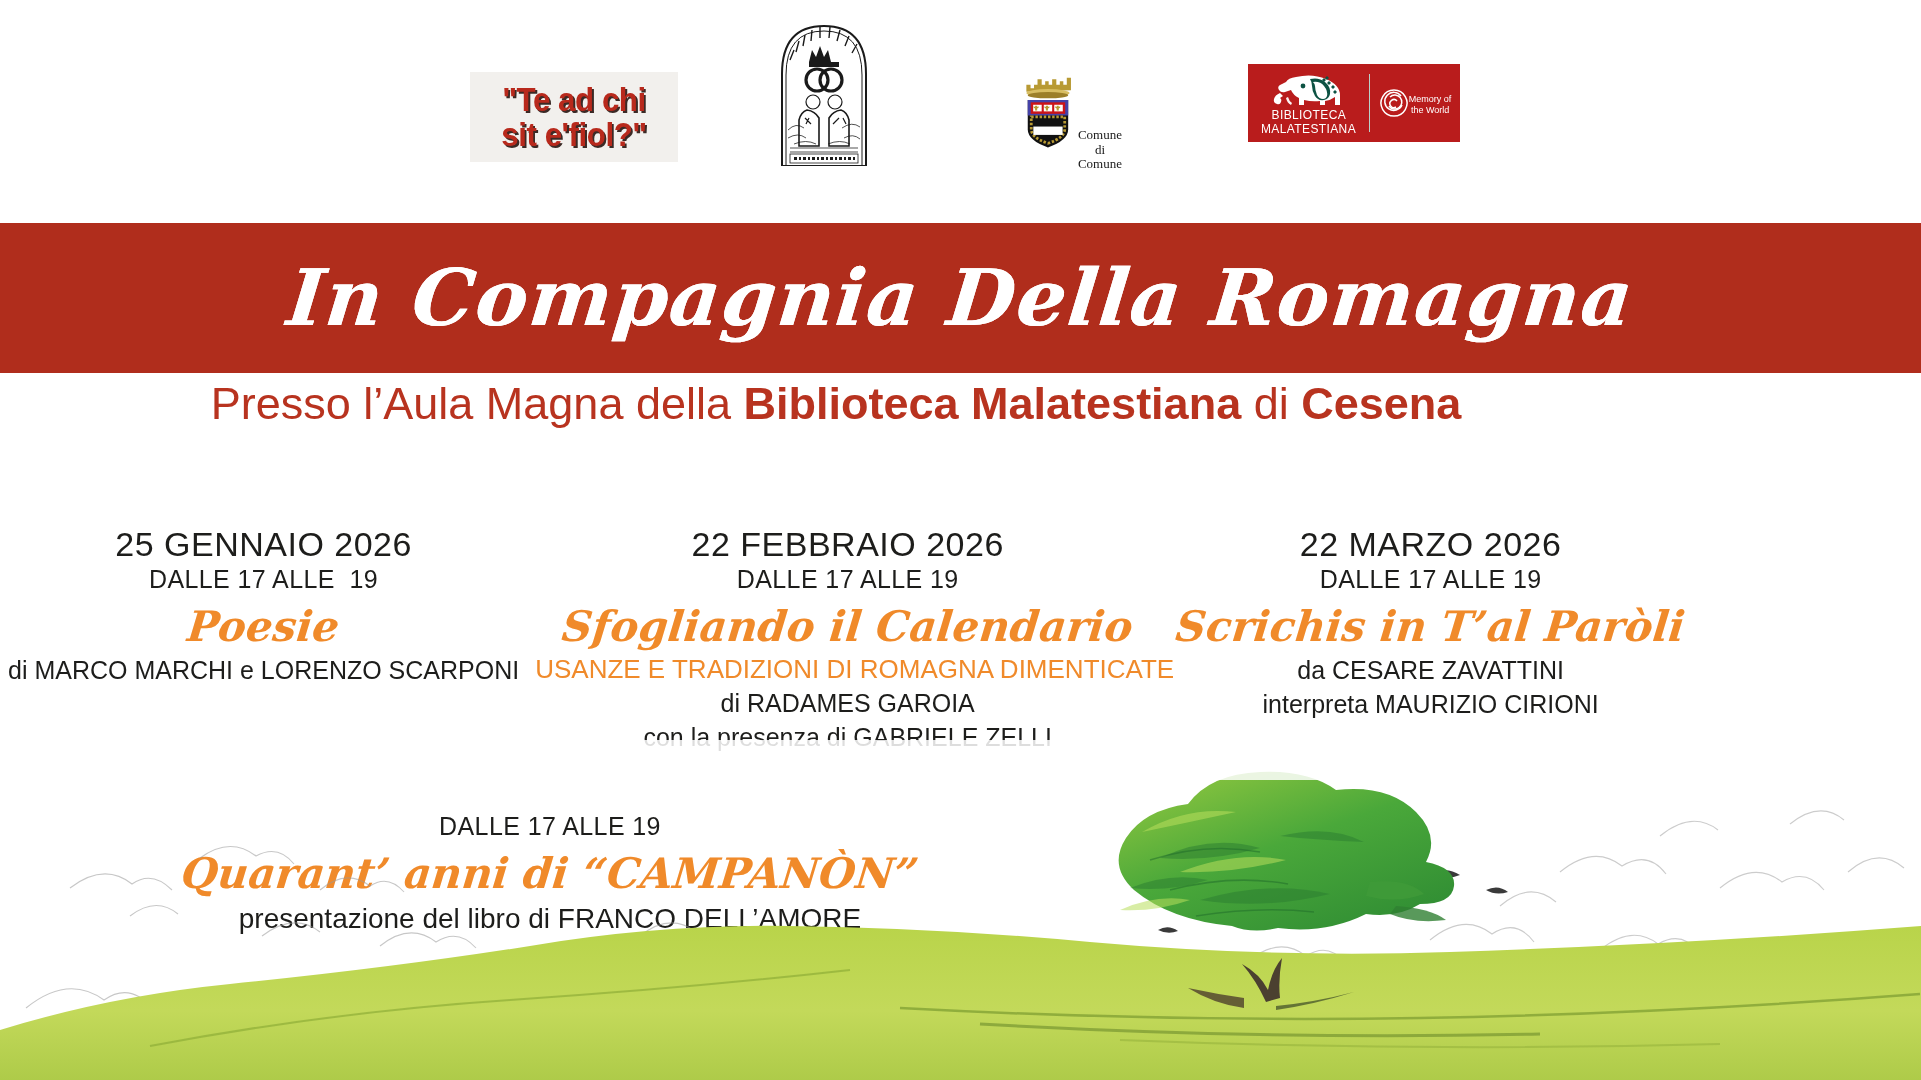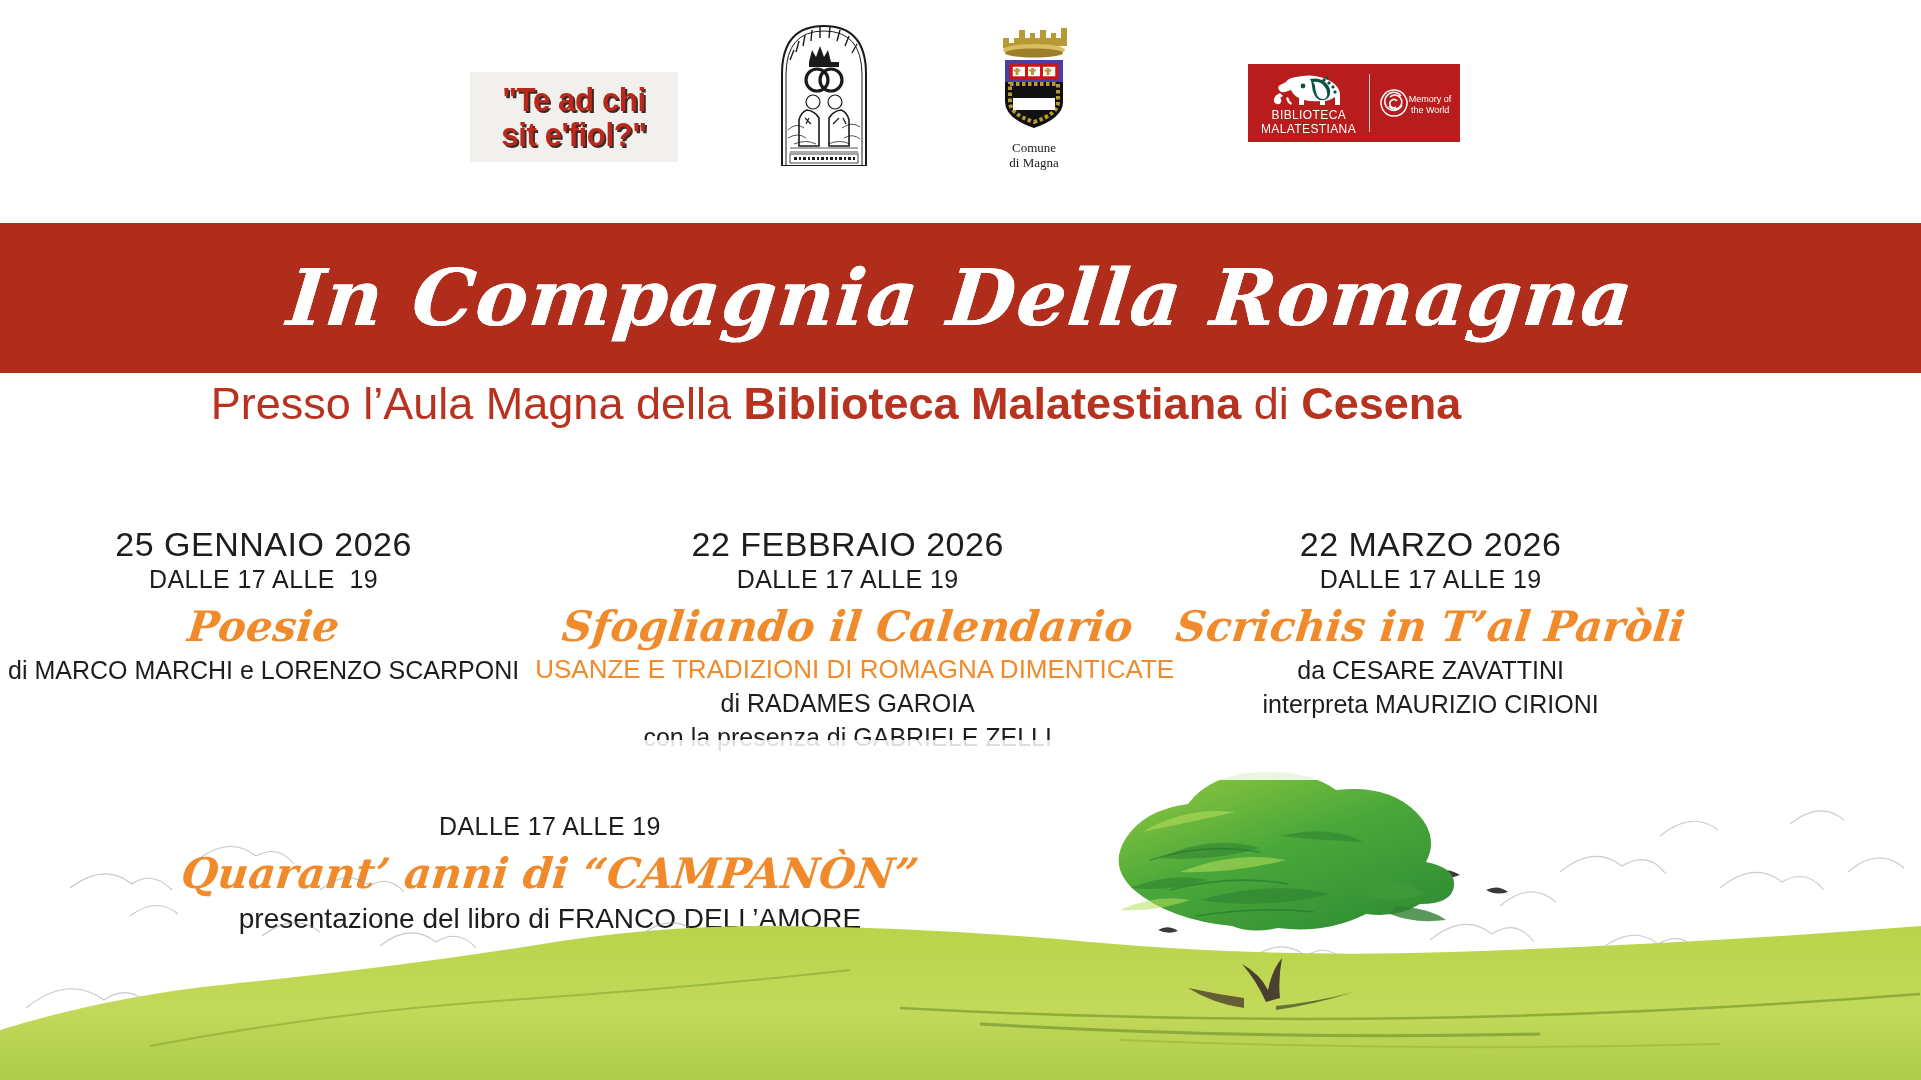--- a/index.html
+++ b/index.html
@@ -28,22 +28,22 @@
     text-shadow:2px 2px 0 #3b2a26;
     white-space:nowrap;
     transform:scaleX(0.92);
   }
 
   
   .logo-emblem{position:absolute;left:776px;top:18px;width:96px;height:148px;}
   .logo-emblem svg{display:block;width:96px;height:148px;}
 
   
-  .logo-comune{position:absolute;left:982px;top:22px;width:104px;height:150px;
-    display:flex;flex-direction:column;align-items:center;}
+  .logo-comune{position:absolute;left:1018px;top:22px;width:104px;height:150px;
+    display:flex;flex-direction:row;align-items:flex-end;}
   .logo-comune svg{display:block;}
   .comune-caption{
     font-family:"Liberation Serif",serif;font-size:13px;line-height:1.12;
     color:#1a1a1a;text-align:center;margin-top:3px;
   }
 
   
   .logo-biblio{
     position:absolute;left:1248px;top:64px;width:212px;height:78px;
     background:#b91c1c;display:flex;align-items:stretch;
@@ -222,21 +222,21 @@
           <path d="M41.5 46 l1.5 0 l0 2 l2 -1 l0 2 l-2 1 l0 3 l-3 0 l0 -3 l-2 -1 l0 -2 l2 1 l0 -2 z"></path>
           <path d="M57 46 l1.5 0 l0 2 l2 -1 l0 2 l-2 1 l0 3 l-3 0 l0 -3 l-2 -1 l0 -2 l2 1 l0 -2 z"></path>
         </g>
 
         <path d="M19 62 h48 v18 q0 12 -24 20 q-24 -8 -24 -20 z" fill="none" stroke="#b89a34" stroke-width="4" stroke-dasharray="3.5 2.5"></path>
 
         <rect x="22" y="76" width="42" height="12" fill="#ffffff"></rect>
       </svg>
       <div class="comune-caption">
         <div>Comune</div>
-        <div>di Magna</div>
+        <div>di Comune</div>
       </div>
     </div>
 
     <div class="logo-biblio">
       <div class="biblio-left">
         <svg width="86" height="34" viewBox="0 0 86 34" xmlns="http://www.w3.org/2000/svg">
           <g fill="#ffffff">
             <path d="M30 4 q16 -4 30 2 q14 6 14 16 l0 10 l-5 0 l0 -8 q-4 3 -10 4 l0 4 l-5 0 l0 -4
                      q-8 1 -16 -1 l0 5 l-5 0 l0 -7 q-6 -3 -8 -8 l-6 2 q-4 1 -6 -2 q-2 -3 1 -5 l6 -3
                      q2 -4 10 -5 z"></path>

